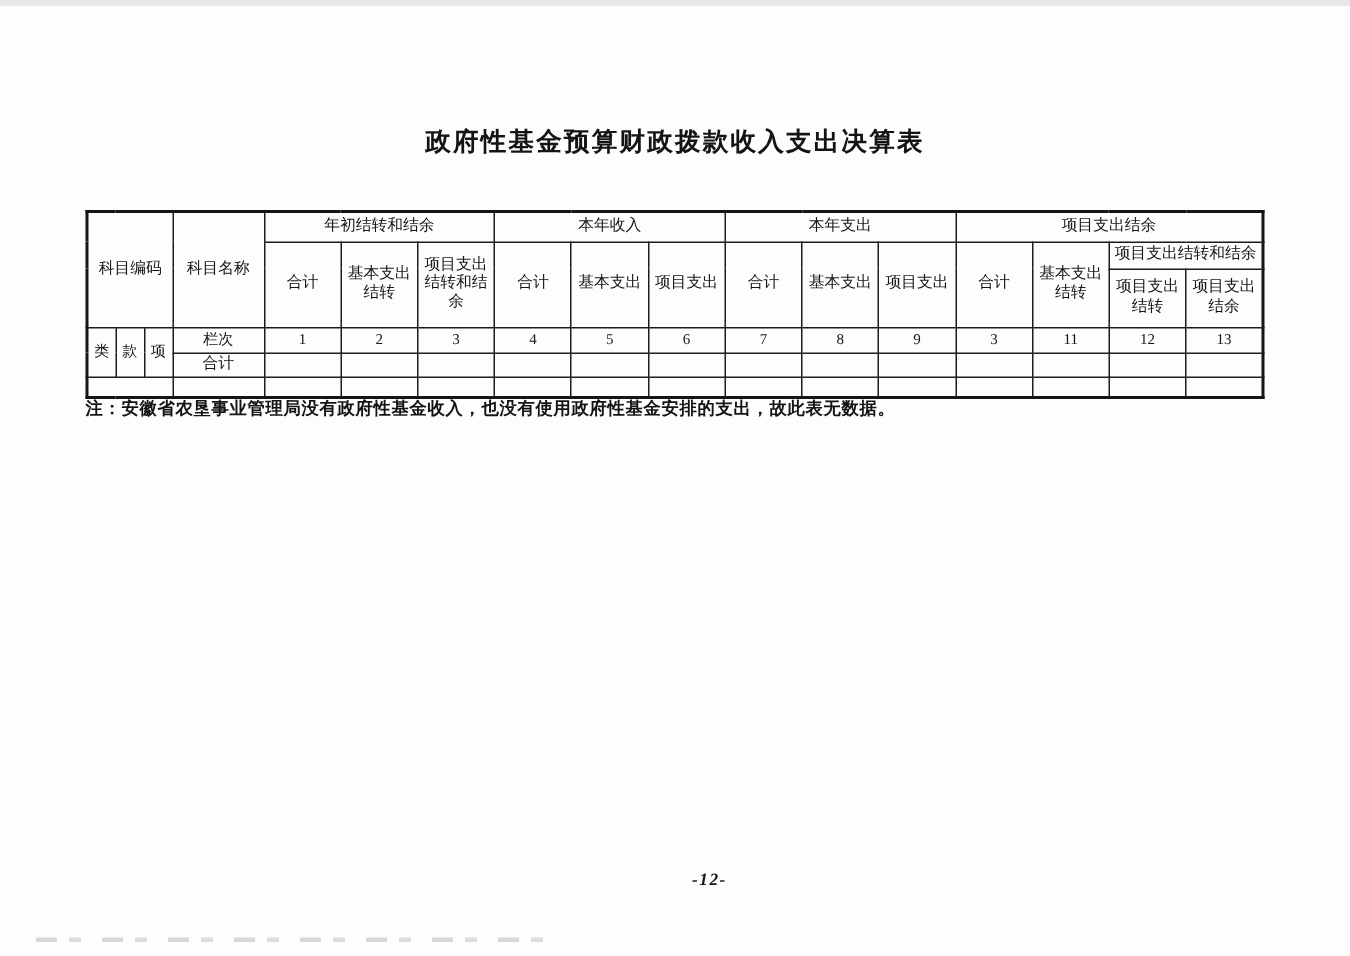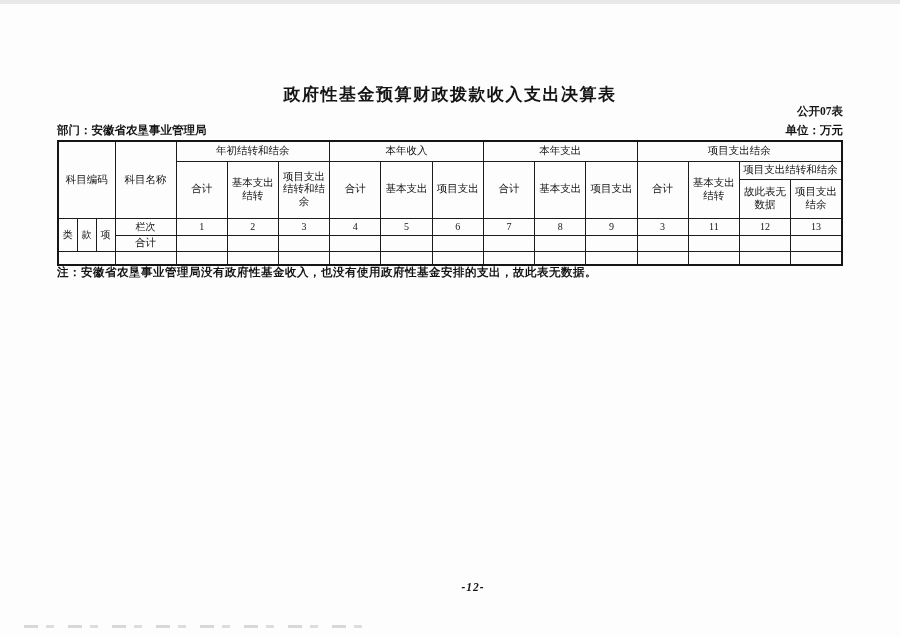--- a/index.html
+++ b/index.html
@@ -58,26 +58,21 @@
     opacity:0.55;
   }
 </style>
 </head>
 <body>
 
 <div class="page">
 
   <div class="doc-title">政府性基金预算财政拨款收入支出决算表</div>
 
-  <div class="table-code">公开07表</div>
 
-  <div class="meta-row">
-    <span>部门：安徽省农垦事业管理局</span>
-    <span>单位：万元</span>
-  </div>
 
   <table class="budget">
     <colgroup>
       <col style="width:19px">
         <col style="width:19px">
         <col style="width:19px">
       <col style="width:61px">
       <col>
         <col>
         <col>
@@ -109,21 +104,21 @@
       <th rowspan="2">基本支出</th>
       <th rowspan="2">项目支出</th>
       <th rowspan="2">合计</th>
       <th rowspan="2">基本支出</th>
       <th rowspan="2">项目支出</th>
       <th rowspan="2">合计</th>
       <th rowspan="2">基本支出结转</th>
       <th colspan="2">项目支出结转和结余</th>
     </tr>
     <tr class="h3">
-      <th>故此表无数据</th>
+      <th>项目支出结转</th>
       <th>项目支出结余</th>
     </tr>
     <tr class="r-cols">
       <td rowspan="2">类</td>
       <td rowspan="2">款</td>
       <td rowspan="2">项</td>
       <td>栏次</td>
       <td>1</td>
       <td>2</td>
       <td>3</td>

